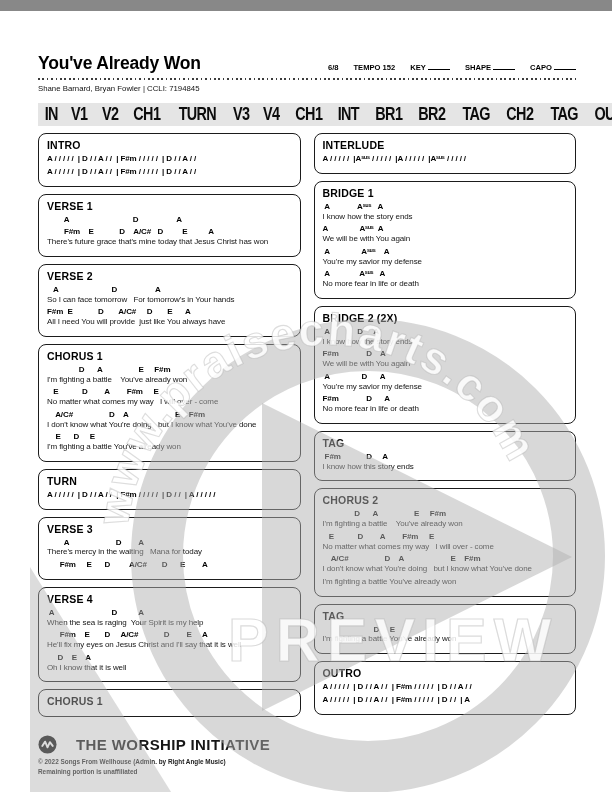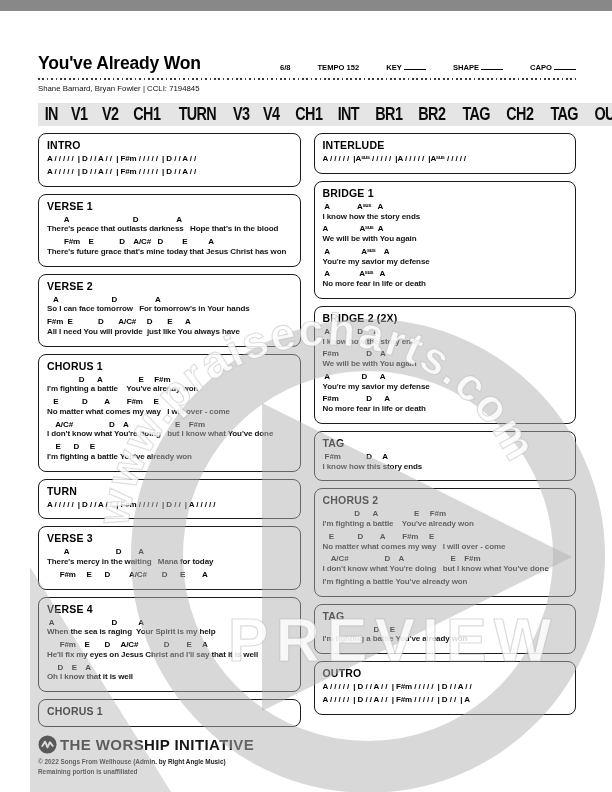--- a/index.html
+++ b/index.html
@@ -11,21 +11,21 @@
     background: #ffffff;
     font-family: "Liberation Sans", sans-serif;
     color: #000;
     padding: 42px 36px 26px 38px;
     display: flex; flex-direction: column;
     overflow: hidden;
   }
   
   .title-row { display:flex; justify-content:space-between; align-items:flex-end; }
   .song-title { font-size:17.5px; font-weight:bold; letter-spacing:-0.2px; }
-  .meta { display:flex; align-items:flex-end; gap:27px; font-size:7.6px; font-weight:bold; white-space:nowrap; padding-bottom:2px; }
+  .meta { display:flex; align-items:flex-end; gap:15px; font-size:7.6px; font-weight:bold; white-space:nowrap; padding-bottom:2px; }
   .meta .blank { display:inline-block; width:22px; border-bottom:1px solid #000; height:7px; margin-left:2px; }
   .dotted-rule {
     margin-top:4px; height:2px;
     background: repeating-linear-gradient(90deg,#3c3c3c 0 1.7px, transparent 1.7px 4.4px);
   }
   .authors { margin-top:4px; font-size:7.8px; color:#111; }
   
   .nav { margin-top:10px; display:flex; justify-content:space-between; align-items:stretch; }
   .nav-chip {
     background:#e5e5e5; color:#0c0c0c;
@@ -38,24 +38,24 @@
   .col { width:50%; display:flex; flex-direction:column; }
   .song-section {
     border:1.4px solid #1b1b1b; border-radius:8px;
     padding:5px 8px 7px 8px; margin-bottom:7px;
     background:#fff; overflow:hidden;
   }
   .sec-title { font-size:10.5px; font-weight:bold; letter-spacing:0.2px; margin-bottom:2px; }
   .line-pair { margin:3px 0 2px 0; }
   .chords, .lyric { white-space:pre; font-size:8px; line-height:1.22; letter-spacing:-0.1px; }
   .chords { font-weight:bold; }
-  .lyric { color:#141414;font-weight:bold; }
+  .lyric { color:#141414; }
   
   .footer { margin-top:auto; }
-  .brand-row { display:flex; align-items:center; gap:3px; }
+  .brand-row { display:flex; align-items:center; gap:19px; }
   .brand-logo { width:19px; height:19px; flex:0 0 auto; }
   .brand-name { font-size:15px; font-weight:bold; letter-spacing:0.4px; color:#161616; }
   .copyright { margin-top:3px; font-size:6.4px; line-height:1.55; color:#222; }
   .copyright .c1 { font-weight:bold; }
   .bottom-line { position:absolute; left:0; right:0; bottom:4px; height:1px; background:#c9c9c9; }
   
   .watermark { position:absolute; inset:0; pointer-events:none; z-index:5; }
 </style>
 </head>
 <body>
@@ -131,21 +131,20 @@
             <div class="chords">A / / / / /  | D / / A / /  | F#m / / / / /  | D / / A / /</div>
           </div>
           <div class="line-pair">
             <div class="chords">A / / / / /  | D / / A / /  | F#m / / / / /  | D / / A / /</div>
           </div>
         </section>
         <section class="song-section">
           <div class="sec-title">VERSE 1</div>
           <div class="line-pair">
             <div class="chords">        A                              D                  A</div>
-            <div class="lyric">There's peace that outlasts darkness   Hope that's in the blood</div>
           </div>
           <div class="line-pair">
             <div class="chords">        F#m    E            D    A/C#   D         E          A</div>
             <div class="lyric">There's future grace that's mine today that Jesus Christ has won</div>
           </div>
         </section>
         <section class="song-section">
           <div class="sec-title">VERSE 2</div>
           <div class="line-pair">
             <div class="chords">   A                         D                  A</div>

